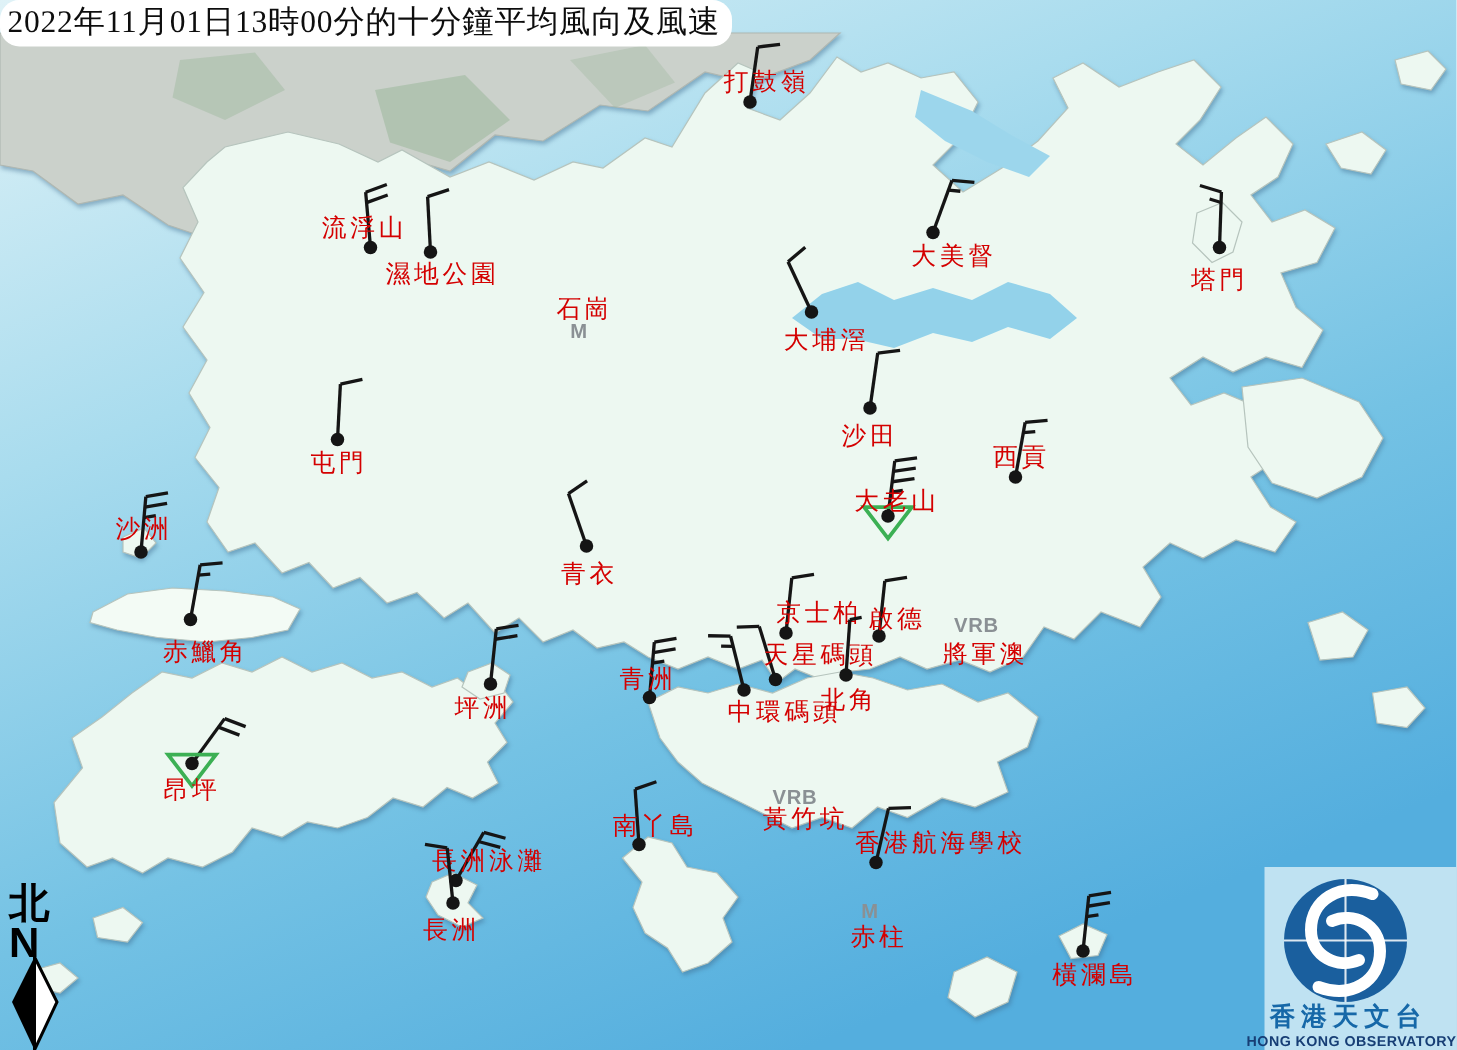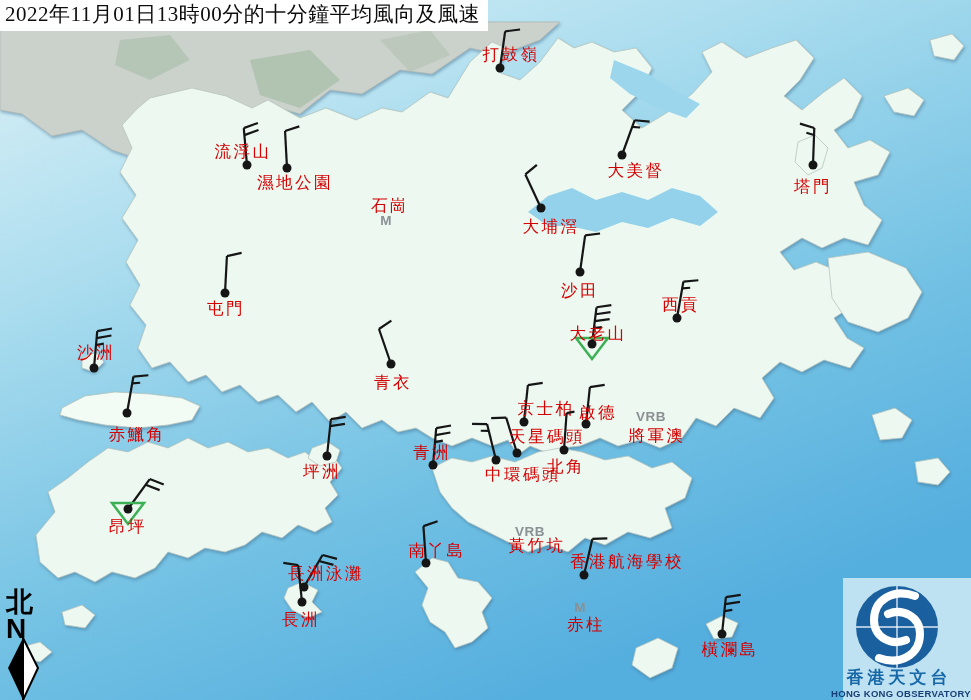--- a/index.html
+++ b/index.html
@@ -3,21 +3,21 @@
 <meta charset="utf-8">
 <style>
   html,body{margin:0;padding:0;background:#dfeef5;}
   .stage{position:relative;width:971px;height:700px;overflow:hidden;
          font-family:"Liberation Sans",sans-serif;}
   .stage svg{position:absolute;inset:0;}
   .land{filter:drop-shadow(1.5px 2.5px 1.5px rgba(60,105,140,.45));}
   .title-bar{position:absolute;top:0;left:0;background:#ffffff;height:31px;
              line-height:31px;padding:0 8px 0 5px;
              font:21px "Liberation Serif","DejaVu Serif",serif;color:#0d0d0d;
-             letter-spacing:.5px;white-space:nowrap;}
+             letter-spacing:.5px;white-space:nowrap;border-radius:13px;}
   .st-label{font:16.5px "DejaVu Serif","Liberation Serif",serif;letter-spacing:2.5px;}
   .st-tag{font:bold 13.5px "Liberation Sans",sans-serif;letter-spacing:.5px;}
   .compass-hanzi{font:bold 27px "DejaVu Serif","Liberation Serif",serif;}
   .compass-n{font:bold 28px "Liberation Sans",sans-serif;}
   .logo-cn{font:bold 17px "DejaVu Serif","Liberation Serif",serif;letter-spacing:4px;}
   .logo-en{font:bold 9.5px "Liberation Sans",sans-serif;letter-spacing:.3px;}
 </style>
 </head>
 <body>
 

